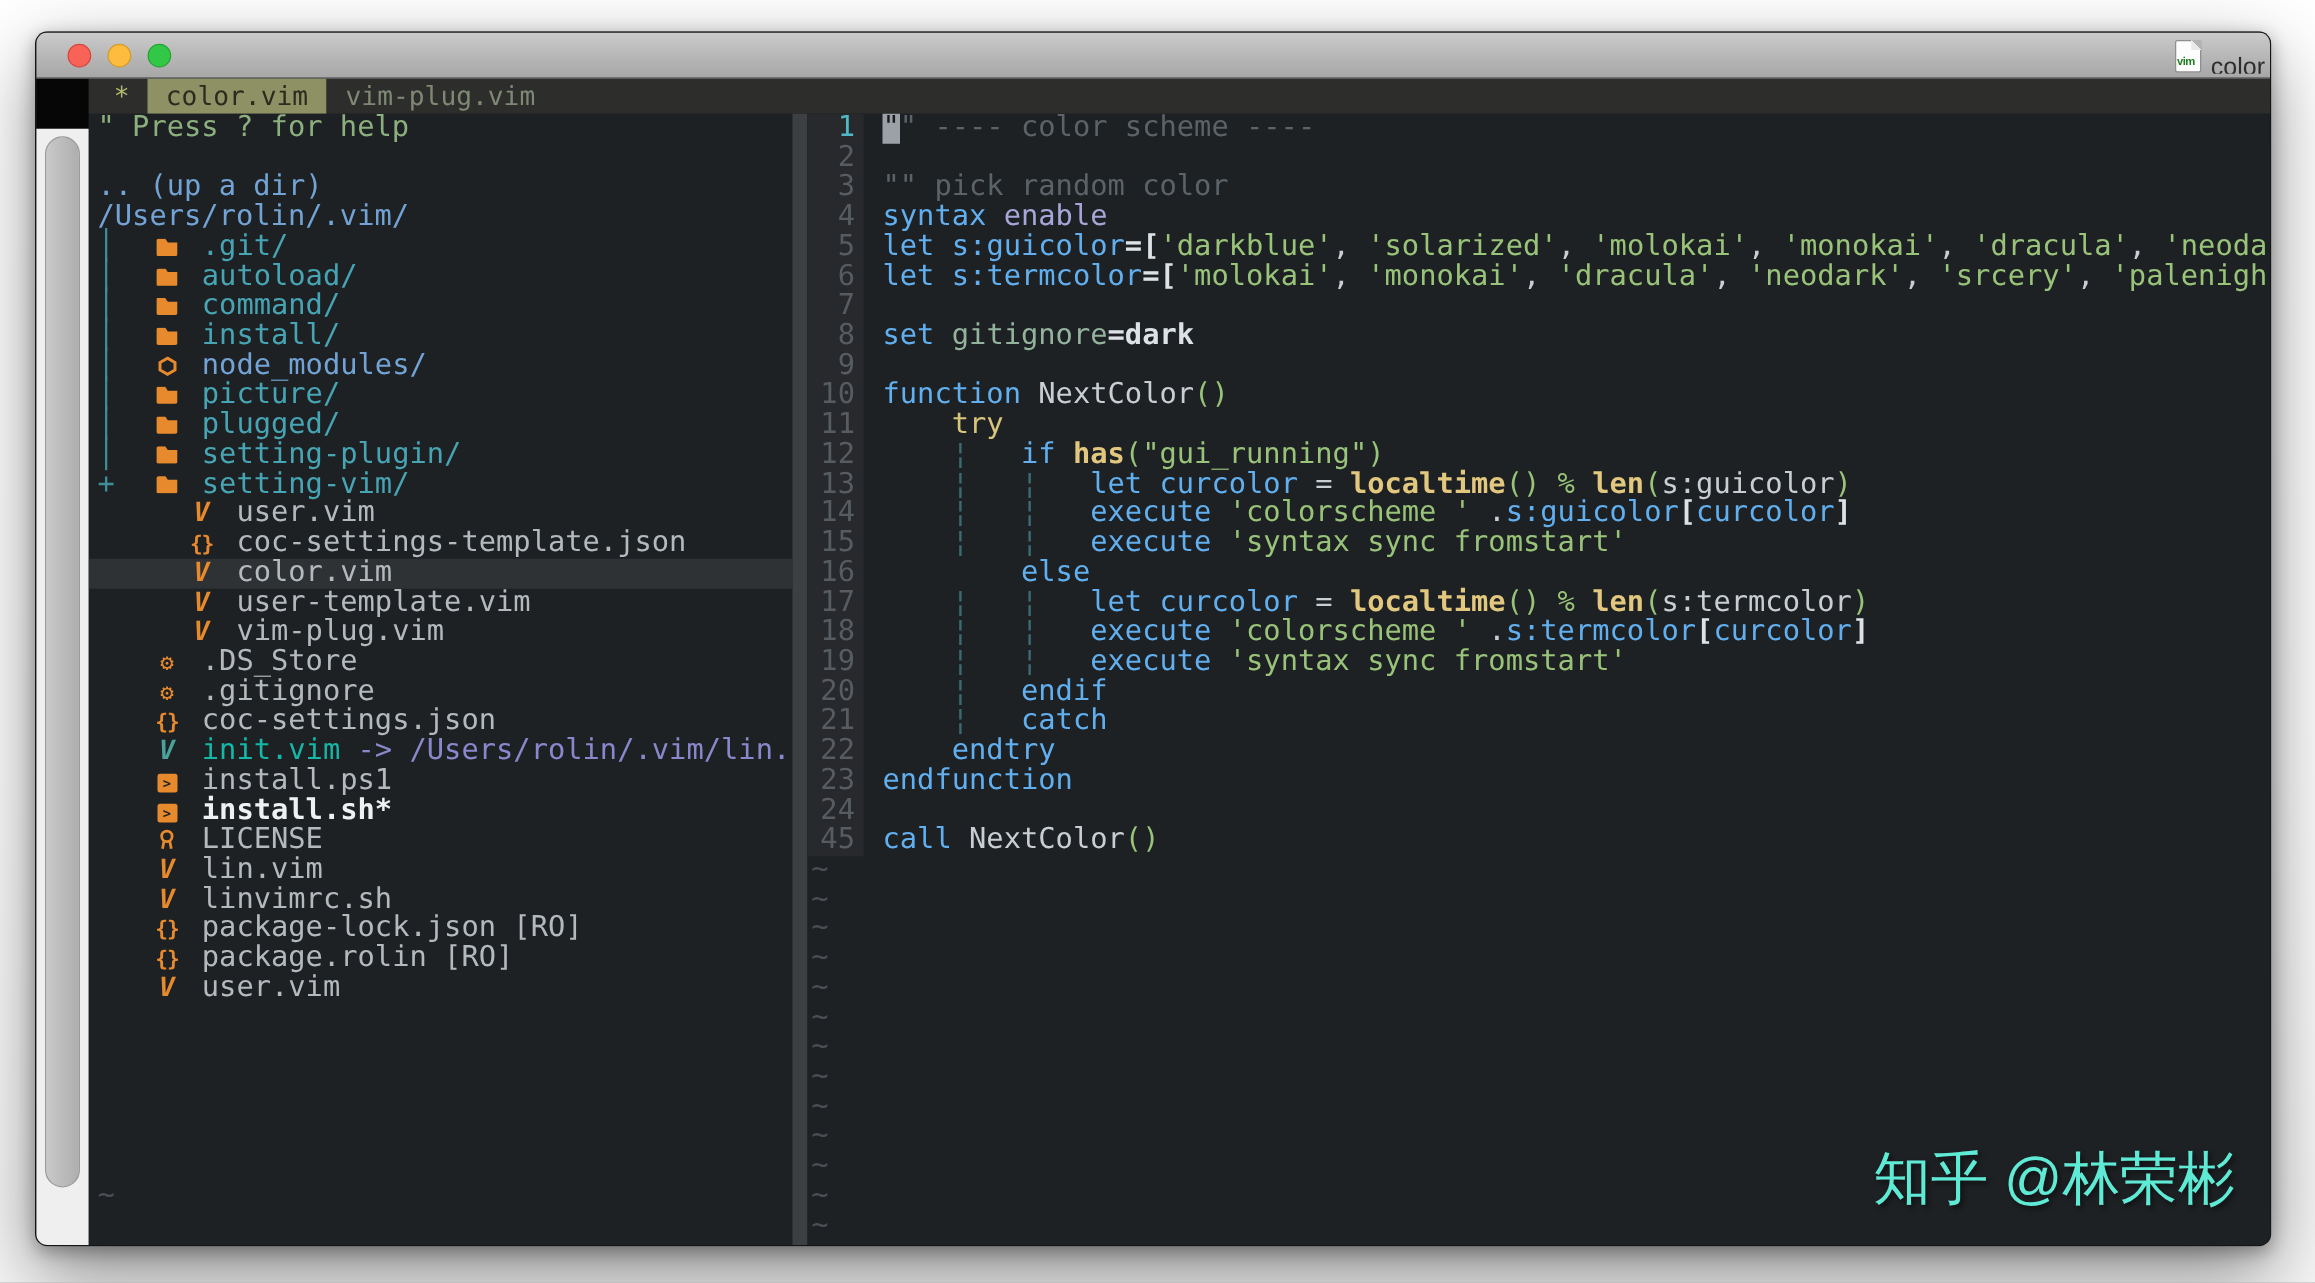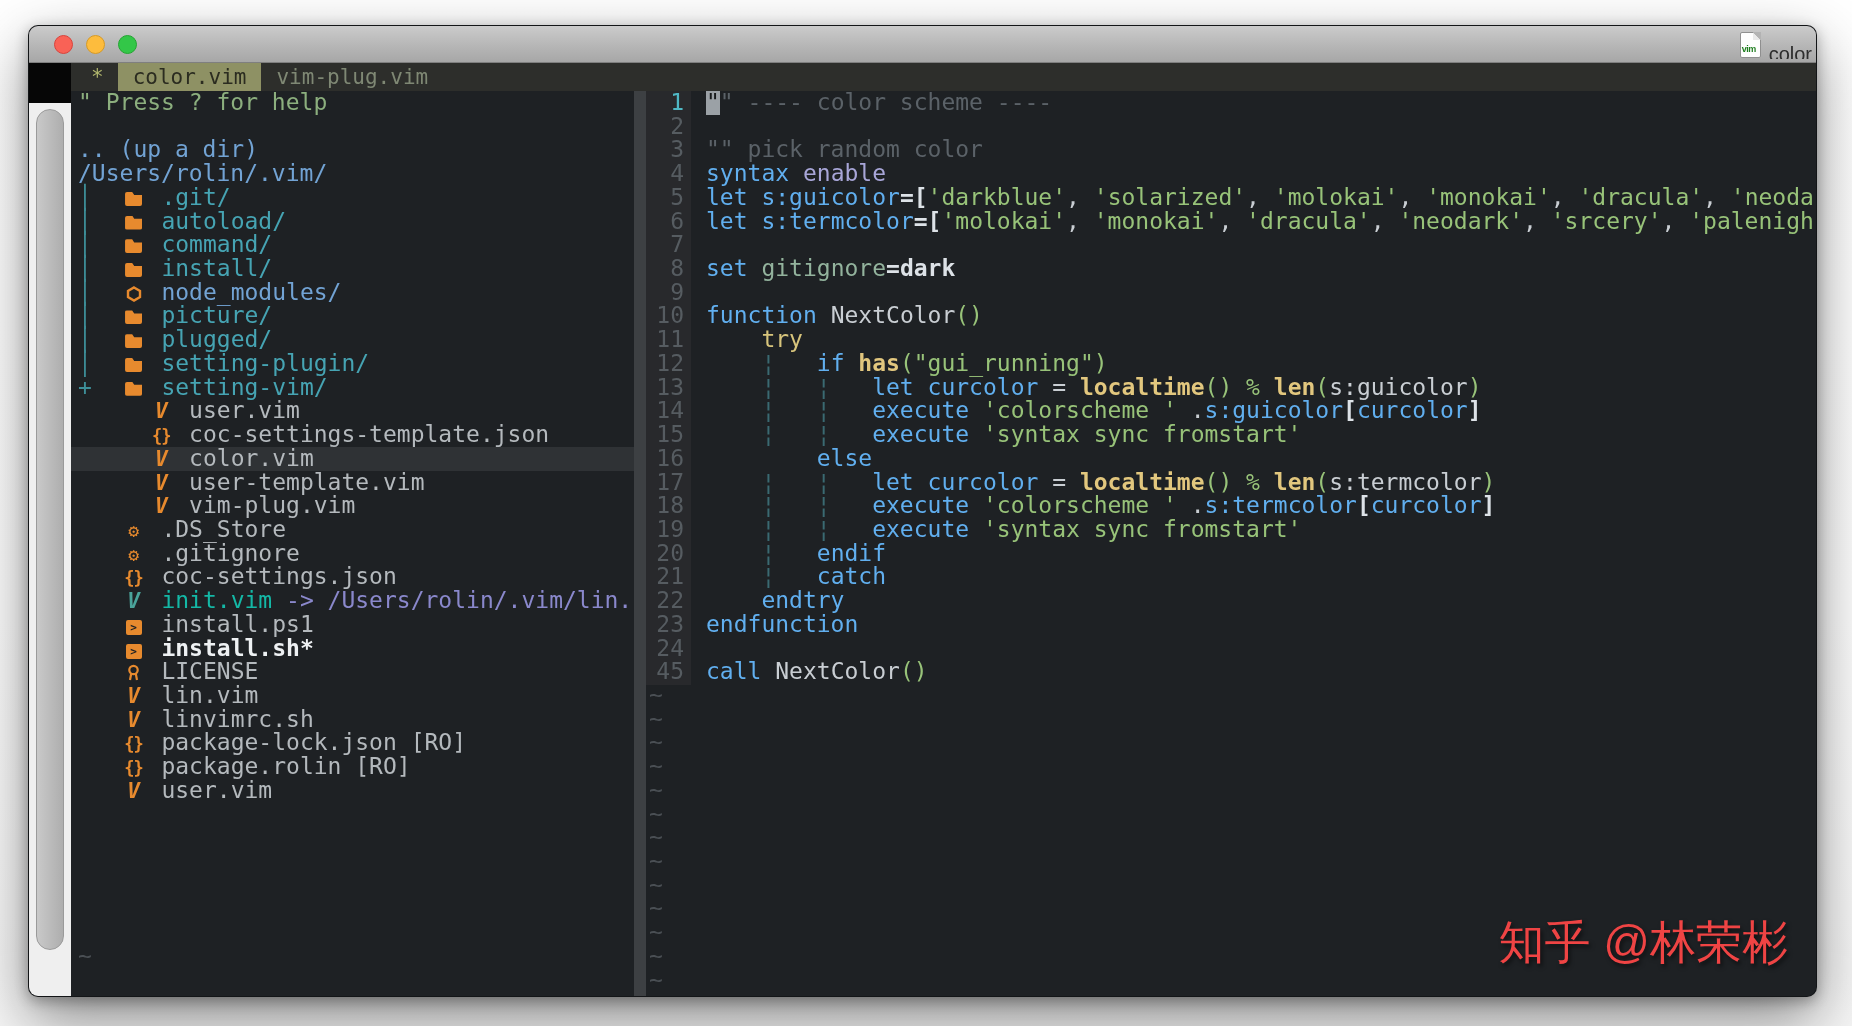--- a/index.html
+++ b/index.html
@@ -81,21 +81,21 @@
   .ln.cur { color:#4fb8c5; }
   .lt { margin-left:15px; }
   .sg-b { color:#61afef; } .sg-g { color:#98c379; } .sg-y { color:#d8c57c; }
   .sg-Y { color:#e2c77e; font-weight:bold; } .sg-w { color:#c9ced3; }
   .sg-W { color:#dde2e7; font-weight:bold; } .sg-c { color:#5b6268; }
   .sg-p { color:#a8a6d8; } .sg-s { color:#93b39d; } .sg-t { color:#3a6a72; }
   .sg-cur { background:#9ba1a6; color:#17191b; }
   .ctilde { color:#4a4f54; margin-left:3px; }
 
   
-  .watermark { position:absolute; right:28px; bottom:22px; color:#ef4444; font-size:46px;
+  .watermark { position:absolute; right:28px; bottom:22px; color:#5eead4; font-size:46px;
                font-family:"Liberation Sans",sans-serif;
                text-shadow:2px 3px 4px rgba(0,0,0,.55); }
 </style>
 </head>
 <body>
 
 <div class="page">
   <div class="window">
 
     <div class="titlebar">

